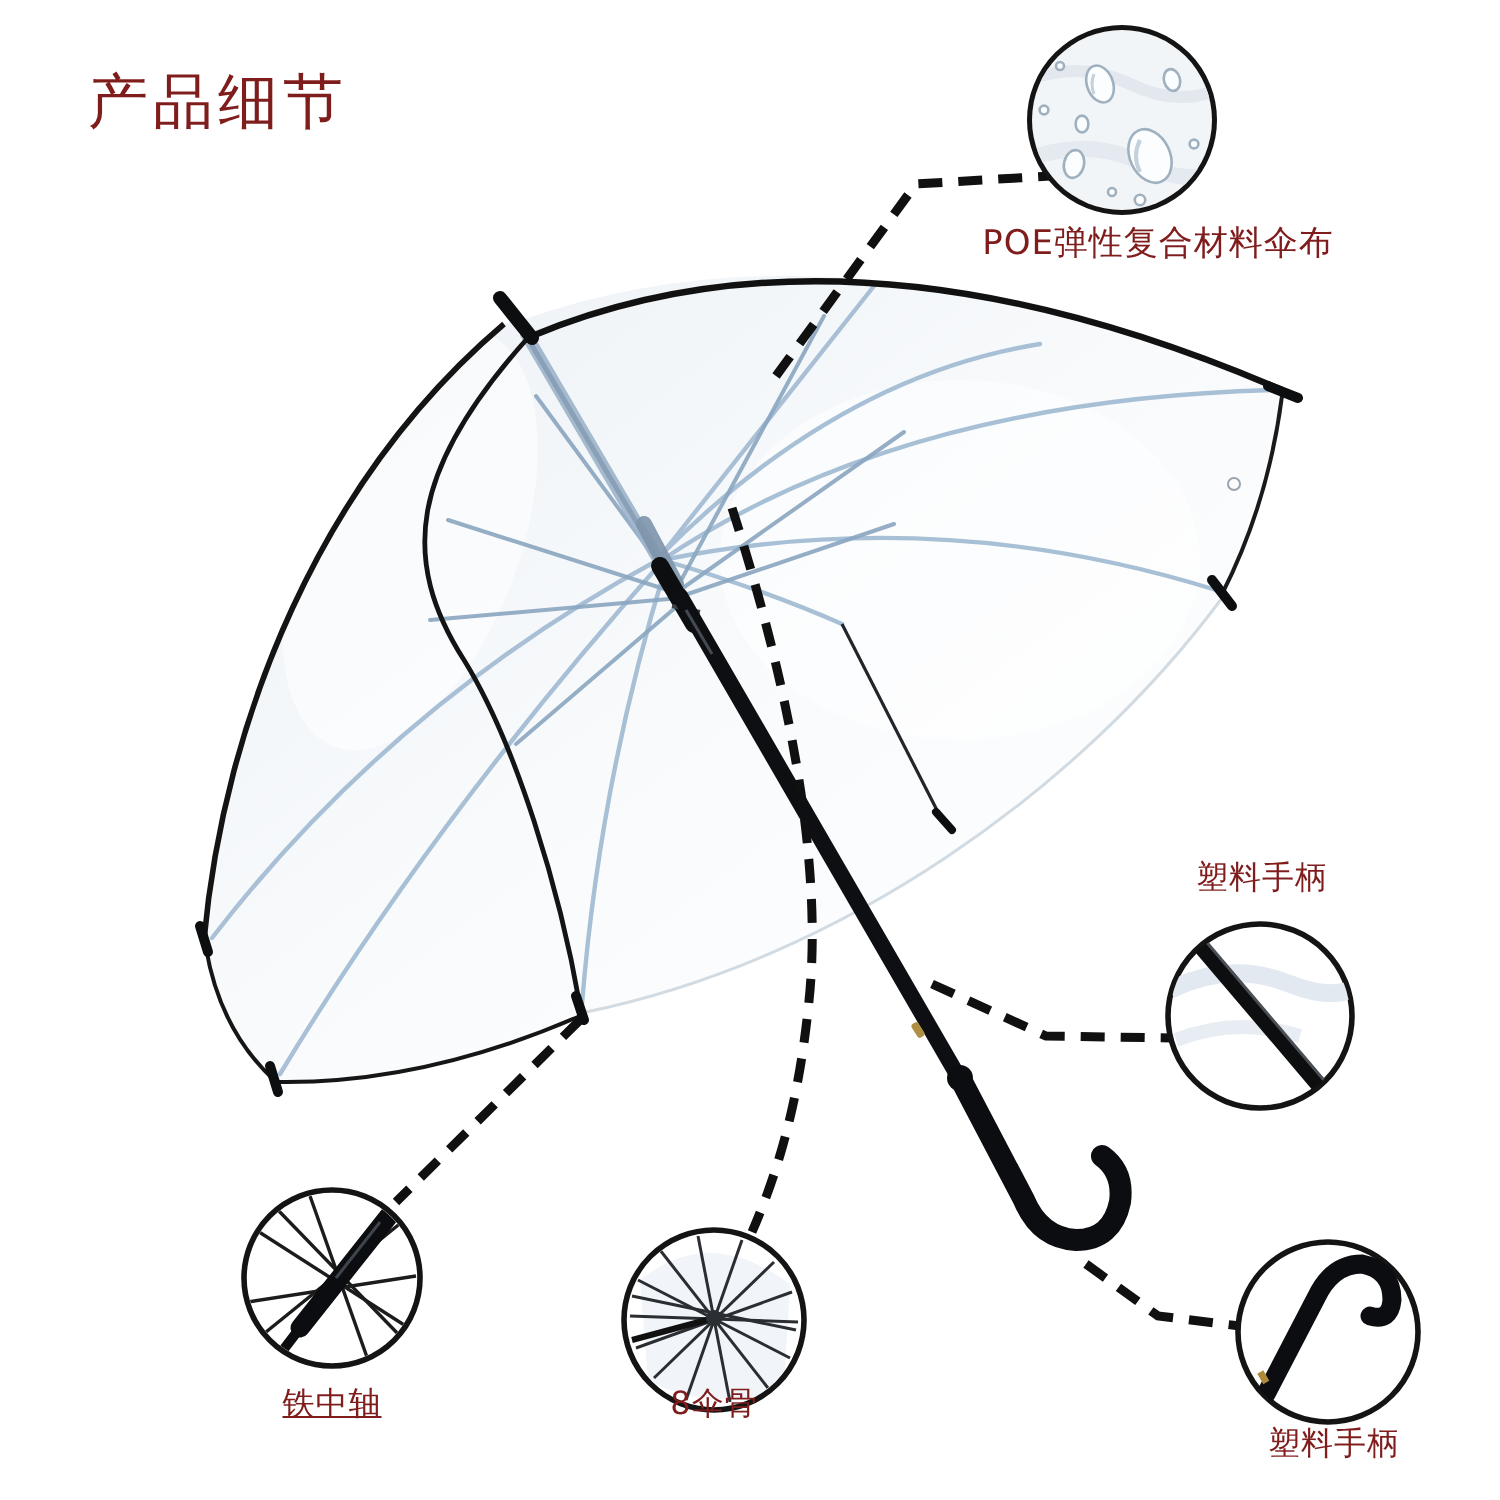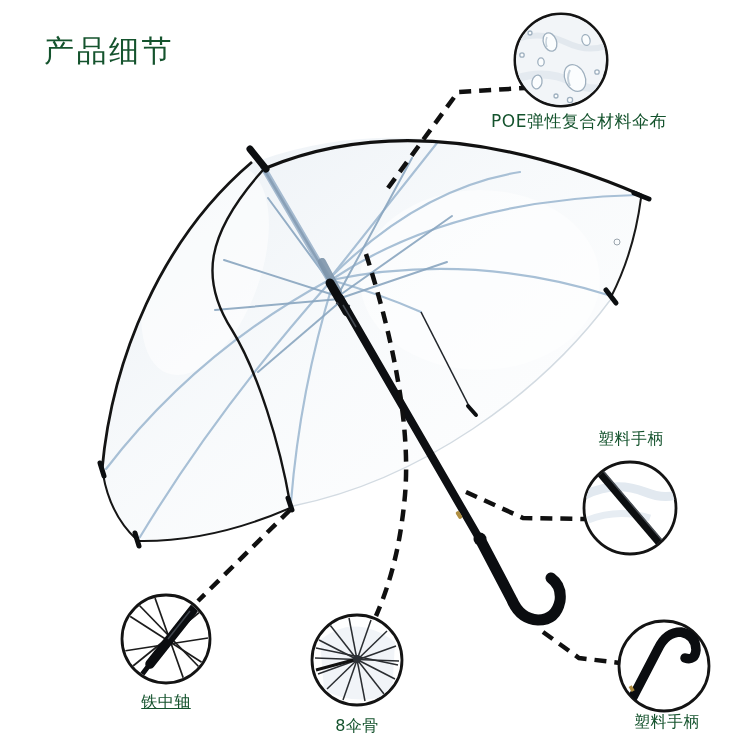--- a/index.html
+++ b/index.html
@@ -3,30 +3,30 @@
 <meta charset="utf-8">
 <style>
   html,body{margin:0;padding:0;background:#fff;}
   .stage{
     position:relative;width:750px;height:750px;background:#ffffff;overflow:hidden;
     font-family:"DejaVu Sans","Liberation Sans",sans-serif;
   }
   .stage svg{position:absolute;left:0;top:0;}
   .page-title{
     position:absolute;left:44px;top:31px;
-    font-size:30px;letter-spacing:2.5px;font-weight:500;color:#14532d;white-space:nowrap;
+    font-size:30px;letter-spacing:2.5px;font-weight:500;color:#7f1d1d;white-space:nowrap;
   }
   .callout-label{
     position:absolute;transform:translateX(-50%);
-    color:#14532d;font-size:16px;letter-spacing:0.5px;white-space:nowrap;
+    color:#7f1d1d;font-size:16px;letter-spacing:0.5px;white-space:nowrap;
   }
   .label-fabric{left:579px;top:110px;font-size:17px;}
   .label-rod{left:631px;top:429px;}
   .label-axle{left:166px;top:692px;text-decoration:underline;}
-  .label-ribs{left:357px;top:716px;}
+  .label-ribs{left:357px;top:692px;}
   .label-handle{left:667px;top:712px;}
 </style>
 </head>
 <body>
 
 <div class="stage">
 
   <svg width="750" height="750" viewBox="0 0 750 750">
     <defs>
       <linearGradient id="filmGrad" x1="0" y1="0" x2="1" y2="1">

